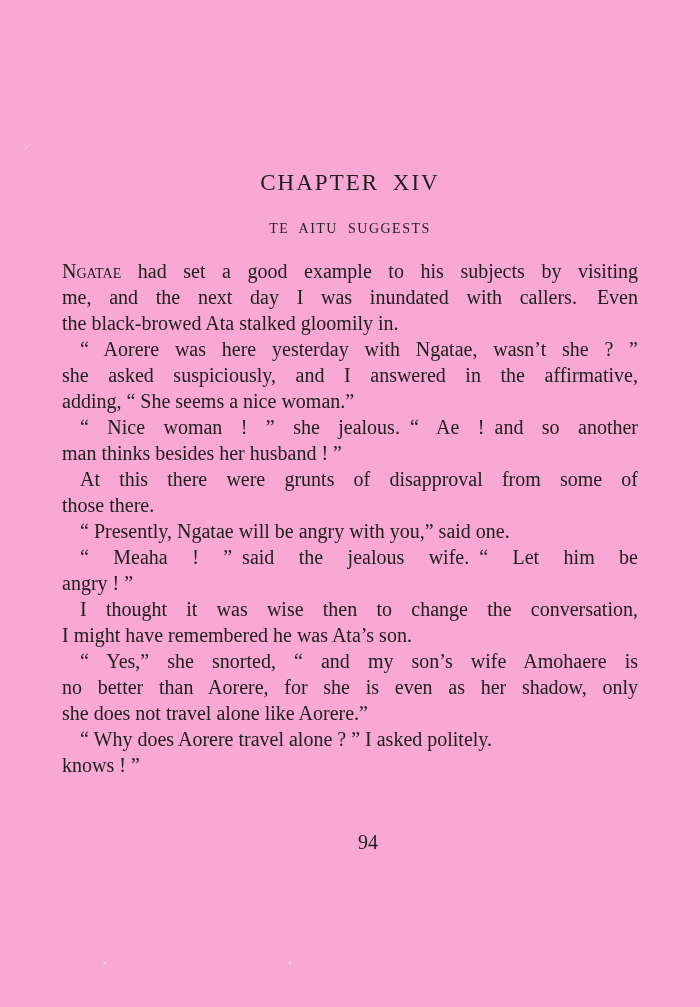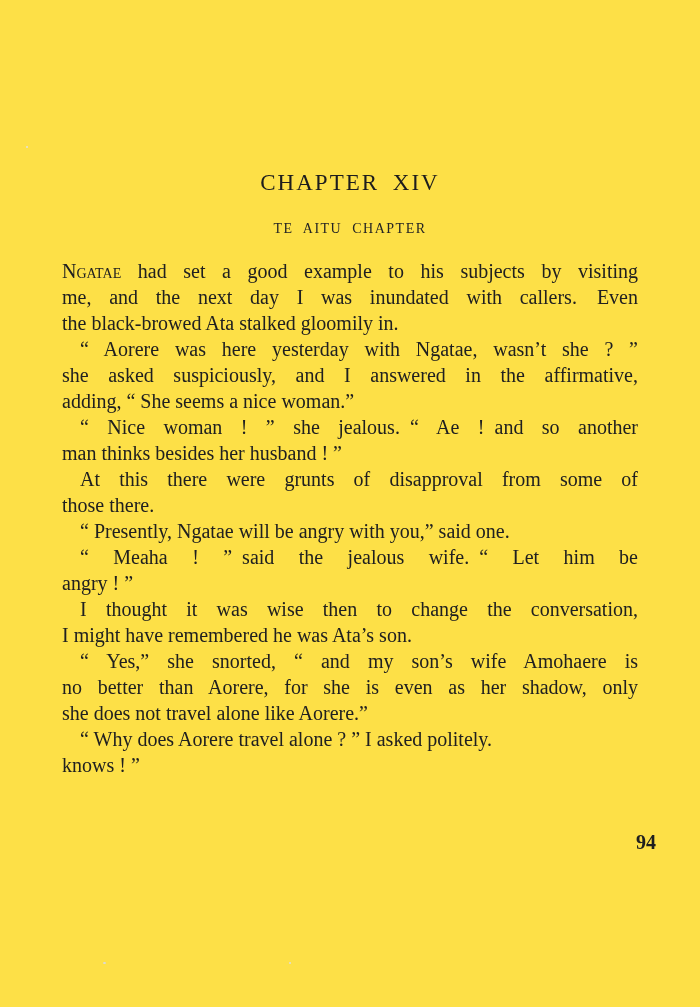--- a/index.html
+++ b/index.html
@@ -4,21 +4,21 @@
 <style>
   html, body {
     margin: 0;
     padding: 0;
     background: #ffffff;
   }
   .page {
     position: relative;
     width: 700px;
     height: 1007px;
-    background: #fde047;
+    background: #f9a8d4;
     font-family: "Liberation Serif", "DejaVu Serif", serif;
     color: #222222;
     overflow: hidden;
   }
   .chapter-title {
     position: absolute;
     top: 170px;
     left: 62px;
     width: 576px;
     text-align: center;
@@ -60,41 +60,40 @@
     padding-left: 18px;
   }
   .sc {
     font-variant: small-caps;
   }
   .folio {
     position: absolute;
     top: 831px;
     left: 80px;
     width: 576px;
-    text-align: right;
+    text-align: center;
     font-size: 20px;
     color: #1f1f1f;
-    font-weight: bold;
   }
   .speck {
     position: absolute;
     border-radius: 50%;
   }
   .speck-1 { left: 26px;  top: 146px; width: 2px; height: 2px; background: #e2e2e2; }
   .speck-2 { left: 103px; top: 962px; width: 3px; height: 2px; background: #dadada; }
   .speck-3 { left: 289px; top: 962px; width: 2px; height: 2px; background: #dedede; }
 </style>
 </head>
 <body>
 
 <div class="page">
 
   <div class="chapter-title">CHAPTER XIV</div>
 
-  <div class="section-title">TE AITU CHAPTER</div>
+  <div class="section-title">TE AITU SUGGESTS</div>
 
   <div class="body-text">
     <div class="ln"><span class="sc">Ngatae</span><span> had set a good example to his subjects by visiting</span></div>
     <div class="ln">me, and the next day I was inundated with callers. Even</div>
     <div class="ln last">the black-browed Ata stalked gloomily in.</div>
     <div class="ln indent">“ Aorere was here yesterday with Ngatae, wasn’t she ? ”</div>
     <div class="ln">she asked suspiciously, and I answered in the affirmative,</div>
     <div class="ln last">adding, “ She seems a nice woman.”</div>
     <div class="ln indent">“ Nice woman ! ” she jealous. “ Ae ! and so another</div>
     <div class="ln last">man thinks besides her husband ! ”</div>

